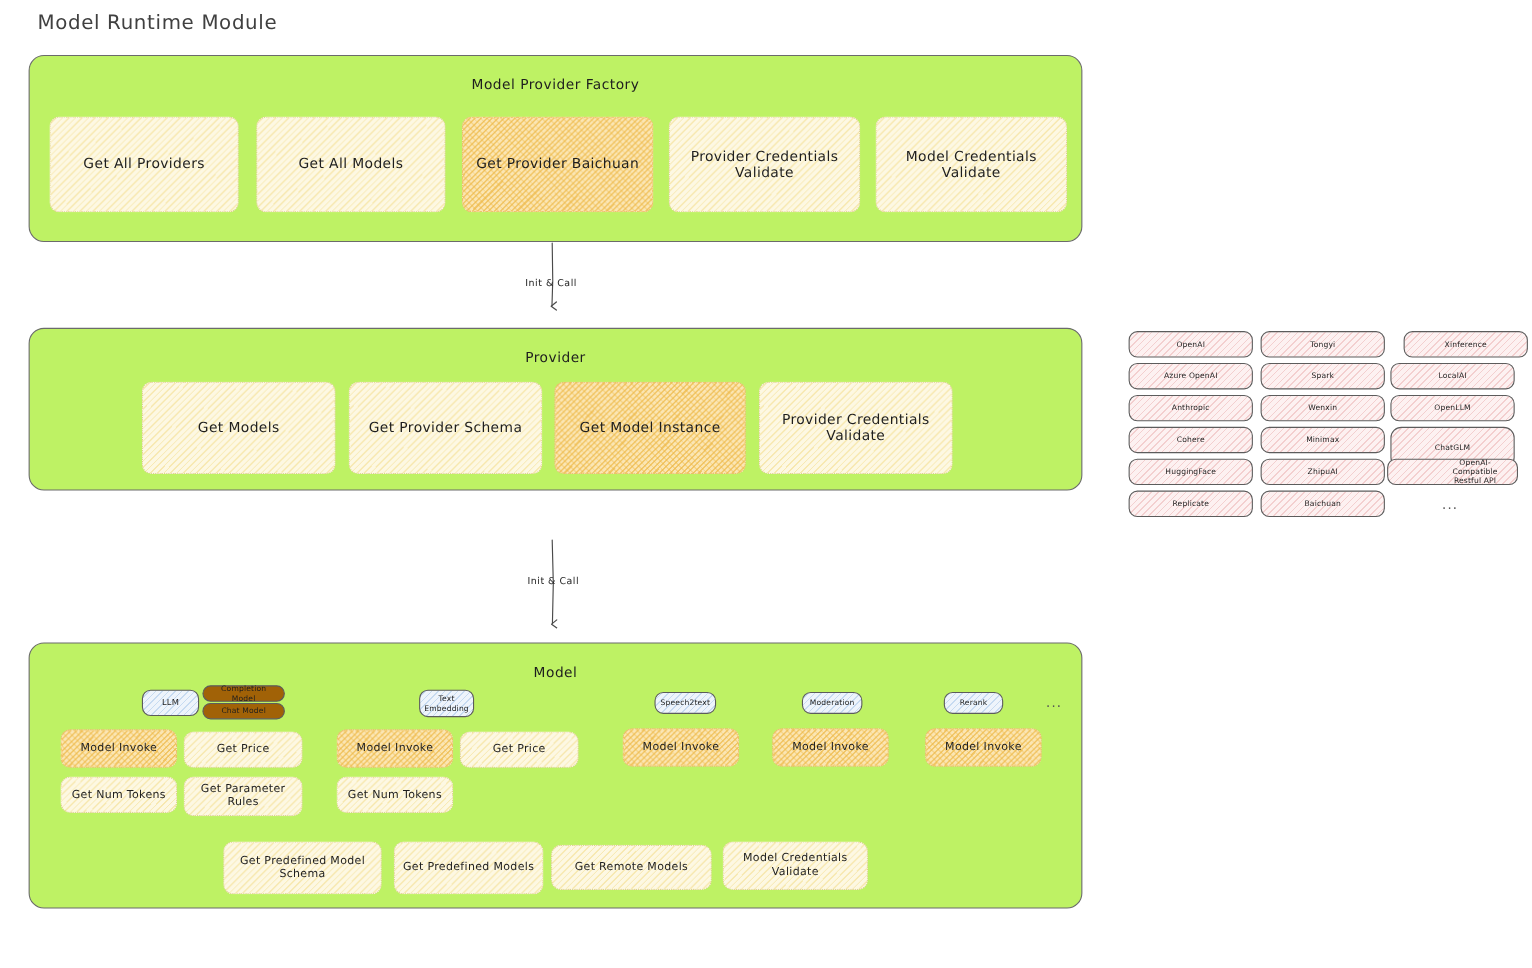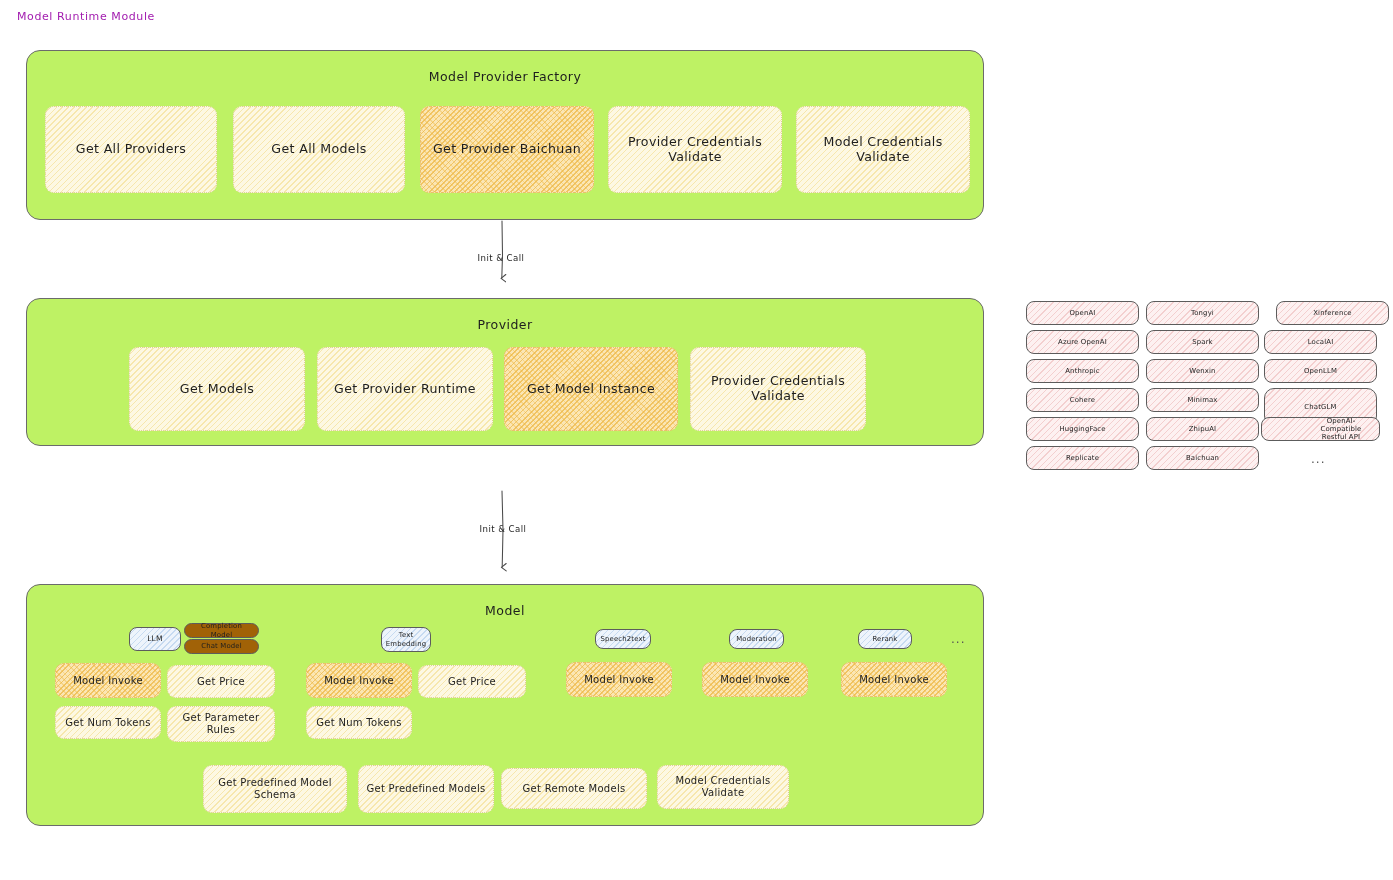--- a/index.html
+++ b/index.html
@@ -19,25 +19,25 @@
 
   
   #canvas {
     position: absolute;
     inset: 0;
   }
 
   
   .page-title {
     position: absolute;
-    left: 17px;
+    left: 34px;
     top: 10px;
-    font-size: 11px;
+    font-size: 18px;
     letter-spacing: .6px;
-    color: #a21caf;
+    color: #404040;
     white-space: nowrap;
   }
 
   
   .panel {
     position: absolute;
     border: 1.15px solid #6b6b6b;
     border-radius: 14px;
     background: #bef264;
     box-sizing: border-box;
@@ -186,21 +186,21 @@
   <div class="hbox pale fs13" style="left:45px; top:106px; width:172px; height:87px;">Get All Providers</div>
   <div class="hbox amber fs13" style="left:420px; top:106px; width:174px; height:87px;">Get Provider Baichuan</div>
   <div class="hbox pale fs13" style="left:608px; top:106px; width:174px; height:87px;">Provider Credentials Validate</div>
   <div class="hbox pale fs13" style="left:796px; top:106px; width:174px; height:87px;">Model Credentials Validate</div>
 
   <div class="panel stack" id="provider-panel" style="left:26px; top:298px; width:958px; height:148px;">
     <div class="panel-title">Provider</div>
   </div>
 
   <div class="hbox pale fs13" style="left:129px; top:347px; width:176px; height:84px;">Get Models</div>
-  <div class="hbox pale fs13" style="left:317px; top:347px; width:176px; height:84px;">Get Provider Runtime</div>
+  <div class="hbox pale fs13" style="left:317px; top:347px; width:176px; height:84px;">Get Provider Schema</div>
   <div class="hbox amber fs13" style="left:504px; top:347px; width:174px; height:84px;">Get Model Instance</div>
   <div class="hbox pale fs13" style="left:690px; top:347px; width:176px; height:84px;">Provider Credentials Validate</div>
 
   <div class="hbox pink fs7" style="left:1026px; top:301px; width:113px; height:24px;">OpenAI</div>
   <div class="hbox pink fs7" style="left:1026px; top:330px; width:113px; height:24px;">Azure OpenAI</div>
   <div class="hbox pink fs7" style="left:1026px; top:359px; width:113px; height:24px;">Anthropic</div>
   <div class="hbox pink fs7" style="left:1026px; top:388px; width:113px; height:24px;">Cohere</div>
   <div class="hbox pink fs7" style="left:1026px; top:417px; width:113px; height:24px;">HuggingFace</div>
   <div class="hbox pink fs7" style="left:1026px; top:446px; width:113px; height:24px;">Replicate</div>
 

